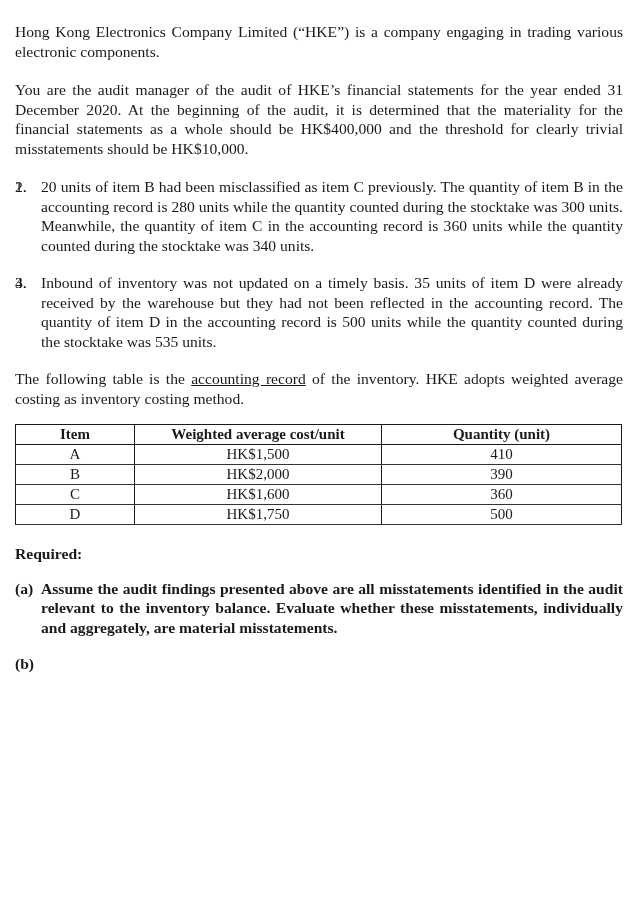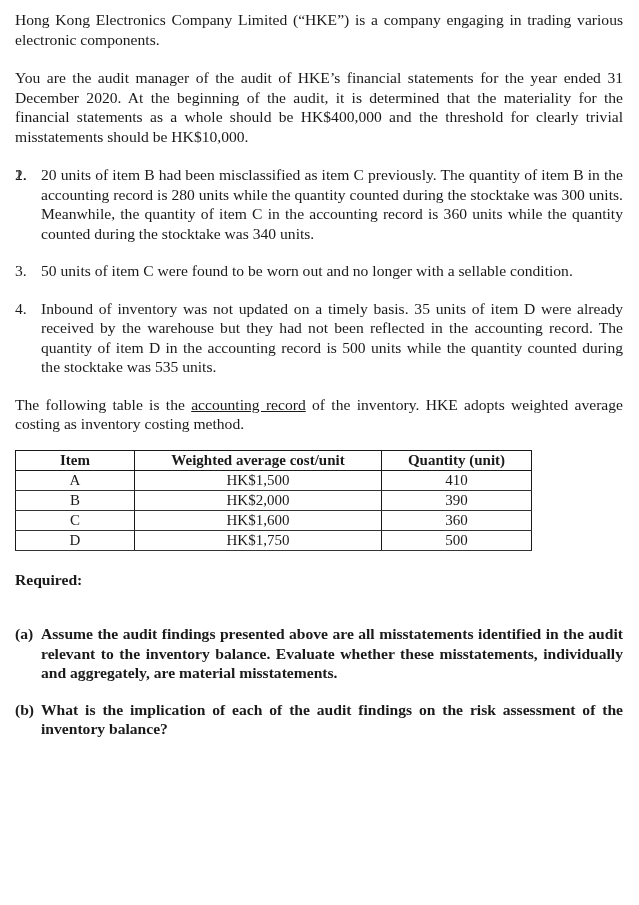--- a/index.html
+++ b/index.html
@@ -1,42 +1,42 @@
 <!DOCTYPE html>
 <html><head>
 <meta charset="utf-8">
 <style>
   html, body { margin: 0; padding: 0; background: #ffffff; }
   body {
     width: 639px; height: 905px; overflow: hidden;
     font-family: "Liberation Serif", "DejaVu Serif", serif;
     color: #1a1a1a; font-size: 15.6px; line-height: 19.5px;
   }
-  .page { position: relative; padding: 10px 16px 0 15px; }
+  .page { position: relative; padding: 22px 16px 0 15px; }
   p { margin: 0; text-align: justify; }
   .p1 { margin-bottom: 19px; }
   .p2 { margin-bottom: 19px; }
   .p3 { margin-bottom: 19px; }
   ol.findings { list-style: none; margin: 0; padding: 0; }
   ol.findings li { position: relative; padding-left: 26px; text-align: justify; margin-bottom: 18px; }
   ol.findings li .num { position: absolute; left: 0; top: 0; }
   .p4 { margin-top: 2px; margin-bottom: 16px; }
   .p4 .u { text-decoration: underline; font-family: Liberation Serif, serif; }
   table.inv {
-    border-collapse: collapse; width: 517px; margin-left: 0px;
+    border-collapse: collapse; width: 607px; margin-left: 0px;
     font-size: 15px; line-height: 19px;
   }
   table.inv th, table.inv td {
     border: 1.5px solid #1a1a1a; text-align: center; padding: 0 4px; height: 19px;
   }
   table.inv tbody td { border-top: 1px solid #333; border-bottom: 1px solid #333; }
   table.inv th { font-weight: bold; }
   .col-item { width: 110px; }
   .col-cost { width: 238px; }
-  .req { font-weight: bold; margin-top: 19px; margin-bottom: 35px; }
+  .req { font-weight: bold; margin-top: 19px; margin-bottom: 15px; }
   ol.questions { list-style: none; margin: 0; padding: 0; font-weight: bold; }
   ol.questions li { position: relative; padding-left: 26px; text-align: justify; margin-bottom: 17px; }
   ol.questions li .num { position: absolute; left: 0; top: 0; }
 </style>
 </head>
 <body>
 
 <div class="page">
   <p class="p1">Hong Kong Electronics Company Limited (“HKE”) is a company engaging in trading various electronic components.</p>
   <p class="p2">You are the audit manager of the audit of HKE’s financial statements for the year ended 31 December 2020. At the beginning of the audit, it is determined that the materiality for the financial statements as a whole should be HK$400,000 and the threshold for clearly trivial misstatements should be HK$10,000.</p>
@@ -44,21 +44,20 @@
   <ol class="findings">
     <li>
       <span class="num">1.</span>
     </li>
     <li>
       <span class="num">2.</span>
       <span>20 units of item B had been misclassified as item C previously. The quantity of item B in the accounting record is 280 units while the quantity counted during the stocktake was 300 units. Meanwhile, the quantity of item C in the accounting record is 360 units while the quantity counted during the stocktake was 340 units.</span>
     </li>
     <li>
       <span class="num">3.</span>
-      <span>50 units of item C were found to be worn out and no longer with a sellable condition.</span>
     </li>
     <li>
       <span class="num">4.</span>
       <span>Inbound of inventory was not updated on a timely basis. 35 units of item D were already received by the warehouse but they had not been reflected in the accounting record. The quantity of item D in the accounting record is 500 units while the quantity counted during the stocktake was 535 units.</span>
     </li>
   </ol>
 
   <p class="p4"><span>The following table is the </span><span class="u">accounting record</span><span> of the inventory. HKE adopts weighted average costing as inventory costing method.</span></p>
 
   <table class="inv">
@@ -95,16 +94,15 @@
 
   <p class="req">Required:</p>
 
   <ol class="questions">
     <li>
       <span class="num">(a)</span>
       <span>Assume the audit findings presented above are all misstatements identified in the audit relevant to the inventory balance. Evaluate whether these misstatements, individually and aggregately, are material misstatements.</span>
     </li>
     <li>
       <span class="num">(b)</span>
-      <span>What is the implication of each of the audit findings on the risk assessment of the inventory balance?</span>
     </li>
   </ol>
 </div>
 
 </body></html>

